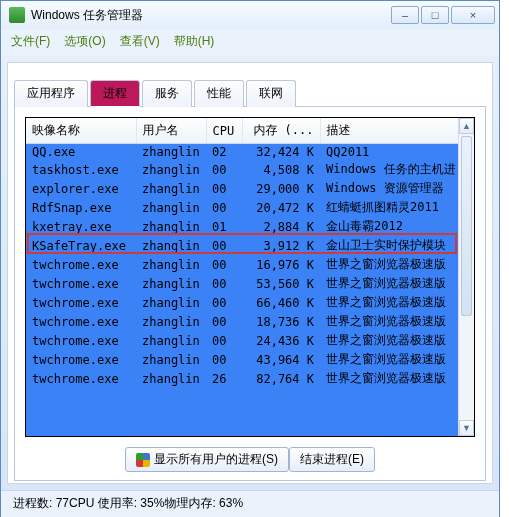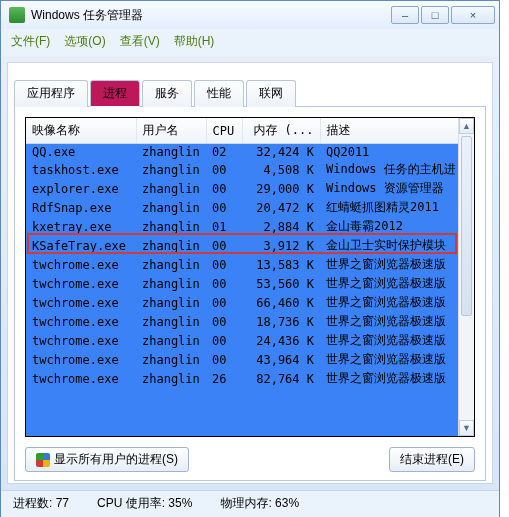--- a/index.html
+++ b/index.html
@@ -104,33 +104,33 @@
   border:2px solid #d23a3a;
   pointer-events:none;
 }
 .scrollbar {
   position:absolute; right:0; top:0; bottom:0; width:16px;
   background:#f1f4f9; border-left:1px solid #d4dde9;
 }
 .scrollbtn { height:16px; background:linear-gradient(#fdfdfd,#e4ecf6); border:1px solid #c1cee0; display:flex;align-items:center;justify-content:center; font-size:9px; color:#5a728f;}
 .thumb { position:absolute; left:2px; right:2px; top:18px; height:180px; background:linear-gradient(#eaf1fa,#d5e2f2); border:1px solid #b7c7dd; border-radius:2px;}
 .bottomrow {
-  display:flex; justify-content:space-between; align-items:center;
+  display:flex; justify-content:center; align-items:center;
   margin-top:10px;
 }
 .btn {
   padding: 3px 10px;
   border: 1px solid #9fb4d0;
   background: linear-gradient(#fdfefe,#e7eef8);
   border-radius: 3px;
   display:inline-flex; align-items:center; gap:4px;
 }
 .shield { width:14px; height:14px; background: conic-gradient(#3b78cc 0 25%, #e8b500 0 50%, #d23a3a 0 75%, #2e9e2e 0 100%); border-radius:2px;}
 .statusbar {
-  display:flex; gap:28px;
+  display:flex; 
   padding: 4px 12px 6px;
   background:#eaf2fc;
   border-top:1px solid #c9d6e8;
 }
 </style>
 </head>
 <body>
 
 <div class="window">
 
@@ -212,21 +212,21 @@
                 <td class="col-img">KSafeTray.exe</td>
                 <td class="col-user">zhanglin</td>
                 <td class="col-cpu">00</td>
                 <td class="col-mem">3,912 K</td>
                 <td>金山卫士实时保护模块</td>
               </tr>
               <tr>
                 <td class="col-img">twchrome.exe</td>
                 <td class="col-user">zhanglin</td>
                 <td class="col-cpu">00</td>
-                <td class="col-mem">13,583 K</td>
+                <td class="col-mem">16,976 K</td>
                 <td>世界之窗浏览器极速版</td>
               </tr>
               <tr>
                 <td class="col-img">twchrome.exe</td>
                 <td class="col-user">zhanglin</td>
                 <td class="col-cpu">00</td>
                 <td class="col-mem">53,560 K</td>
                 <td>世界之窗浏览器极速版</td>
               </tr>
               <tr>

